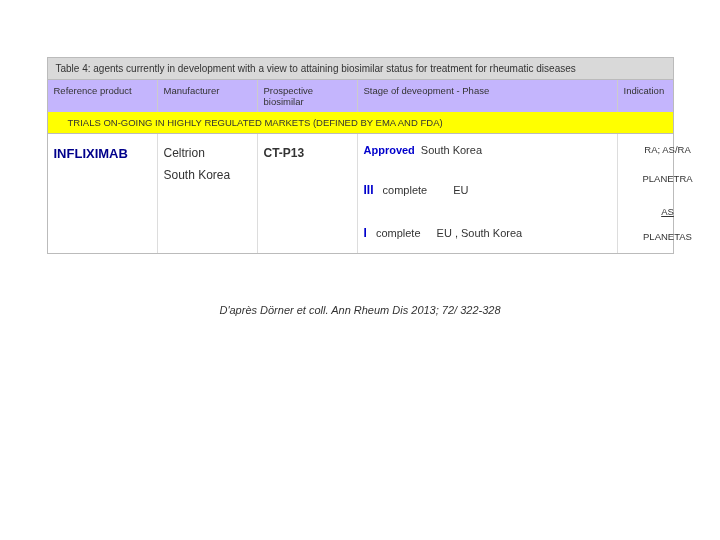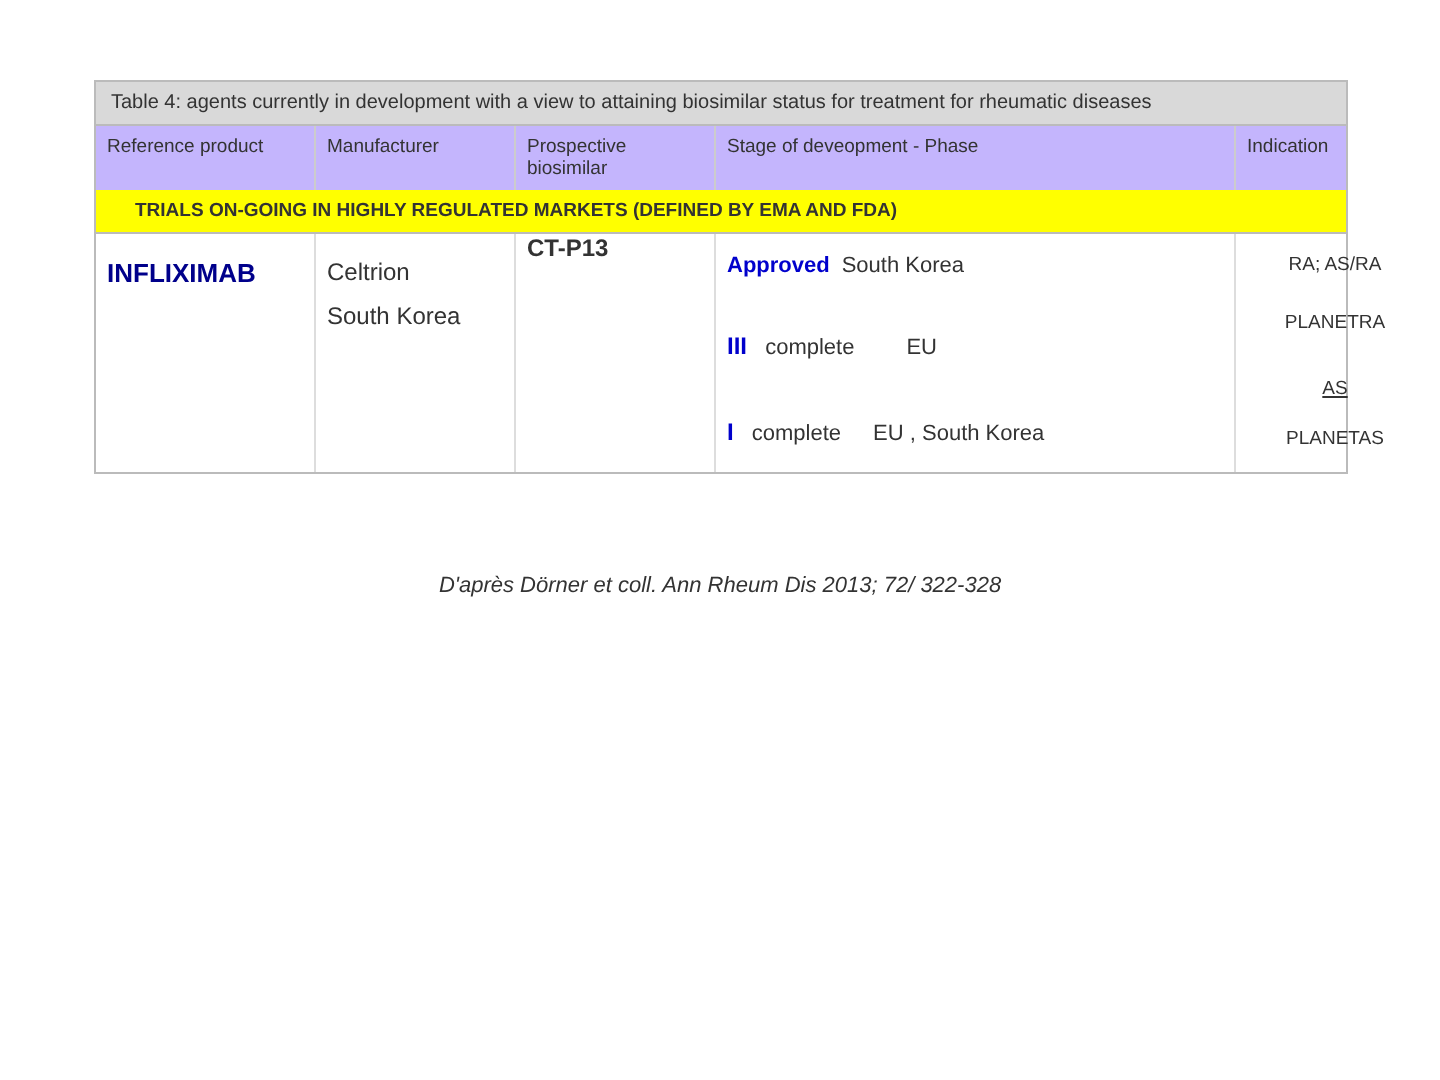--- a/index.html
+++ b/index.html
@@ -16,20 +16,21 @@
       height: 540px;
       position: relative;
       background: #ffffff;
       display: flex;
       flex-direction: column;
       align-items: center;
       padding-top: 40px;
     }
     .table-wrapper {
       width: 627px;
+      margin-top: 17px;
     }
     .table-title {
       background: #d9d9d9;
       padding: 5px 8px;
       font-size: 10px;
       color: #333;
       border: 1px solid #bbb;
     }
     .table-header {
       display: grid;
@@ -45,21 +46,21 @@
       border-right: 1px solid #ccc;
       font-weight: normal;
     }
     .table-header .col-header:last-child {
       border-right: none;
     }
     .section-header {
       background: #ffff00;
       padding: 5px 20px;
       font-size: 9.5px;
-      font-weight: bold;
+      font-weight: normal;
       color: #333;
       border: 1px solid #bbb;
       border-top: none;
     }
     .data-row {
       display: grid;
       grid-template-columns: 110px 100px 100px 260px 100px;
       border-left: 1px solid #bbb;
       border-right: 1px solid #bbb;
       border-bottom: 1px solid #bbb;
@@ -91,21 +92,21 @@
       justify-content: flex-start;
       padding-top: 12px;
       gap: 8px;
     }
     .cell-product {
       font-size: 12px;
       font-weight: bold;
       color: #333;
       align-items: flex-start;
       justify-content: flex-start;
-      padding-top: 0;
+      padding-top: 12px;
     }
     .cell-stage {
       align-items: flex-start;
       justify-content: flex-start;
       padding-top: 10px;
       gap: 19px;
     }
     .cell-indication {
       align-items: center;
       justify-content: flex-start;

